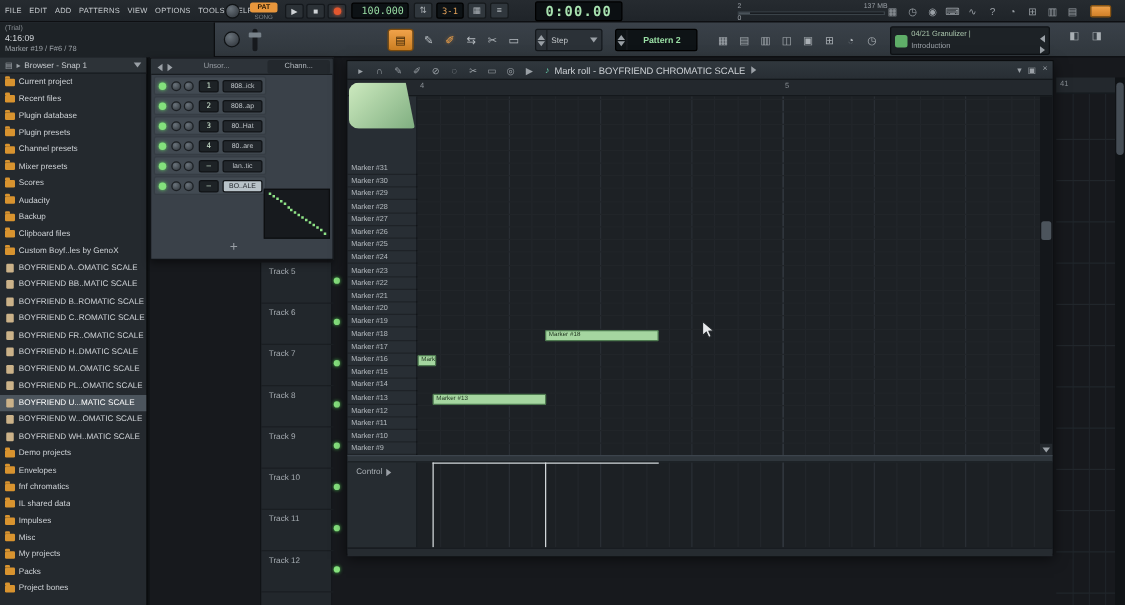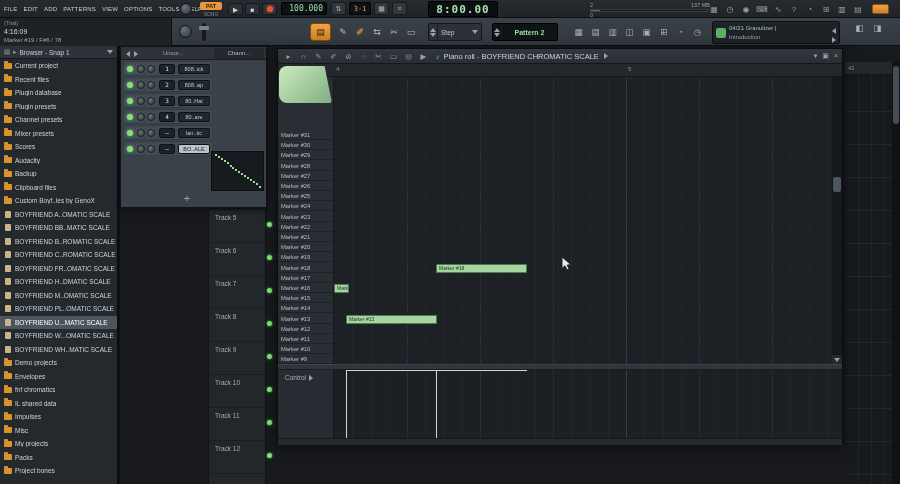--- a/index.html
+++ b/index.html
@@ -214,21 +214,21 @@
     <div id="play-btn" class="tpt-btn">▶</div>
     <div id="stop-btn" class="tpt-btn">■</div>
     <div id="rec-btn" class="tpt-btn">
       <span class="rec-dot"></span>
     </div>
     <div id="tempo-lcd">100.000</div>
     <div id="arrows-box" class="mini-box">⇅</div>
     <div id="lcd2">3-1</div>
     <div id="box2" class="mini-box">▦</div>
     <div id="box3" class="mini-box">≡</div>
-    <div id="time-lcd">8:00.00</div>
+    <div id="time-lcd">0:00.00</div>
     <div id="meter-panel">
       <span id="stat-top">2</span>
       <span id="mem">137 MB</span>
       <div id="meter-bar">
         <div id="meter-fill"></div>
       </div>
       <span id="stat-bottom">0</span>
     </div>
     <div id="top-icons">
         <div class="tbi">▦</div>
@@ -560,21 +560,21 @@
             <div class="pr-ti">✎</div>
             <div class="pr-ti">✐</div>
             <div class="pr-ti">⊘</div>
             <div class="pr-ti">◌</div>
             <div class="pr-ti">✂</div>
             <div class="pr-ti">▭</div>
             <div class="pr-ti">◎</div>
             <div class="pr-ti">▶</div>
           </div>
         <span id="pr-chan-icon">♪</span>
-        <span id="pr-title-text">Piano roll - BOYFRIEND CHROMATIC SCALE</span>
+        <span id="pr-title-text">Mark roll - BOYFRIEND CHROMATIC SCALE</span>
         <div class="tri t-right" style="margin-left:3px"></div>
         <div id="pr-win-icons">
             <div class="pr-wi">▾</div>
             <div class="pr-wi">▣</div>
             <div class="pr-wi">×</div>
           </div>
       </div>
       <div id="pr-timeline">
           <div class="tl-label" style="left: 58px;">4</div>
           <div class="tl-label" style="left: 350px;">5</div>

